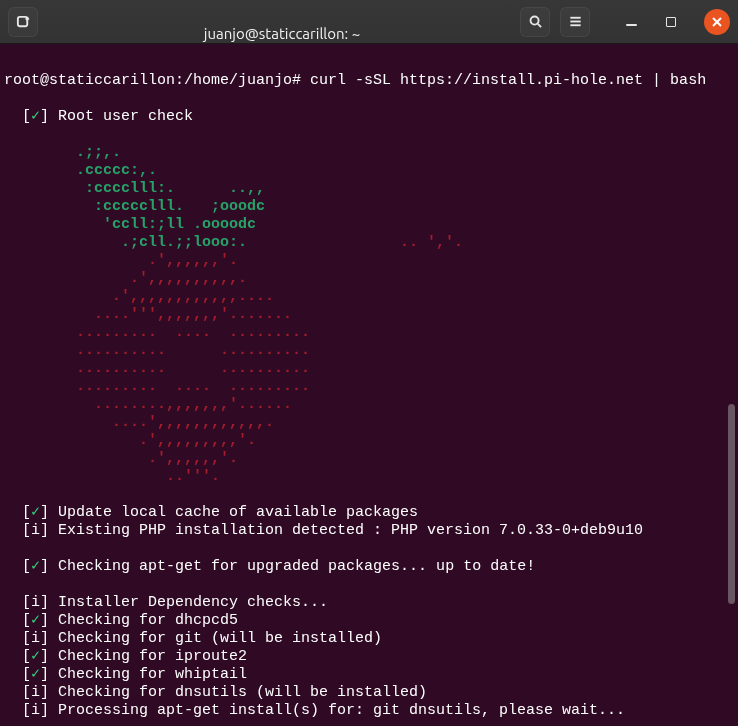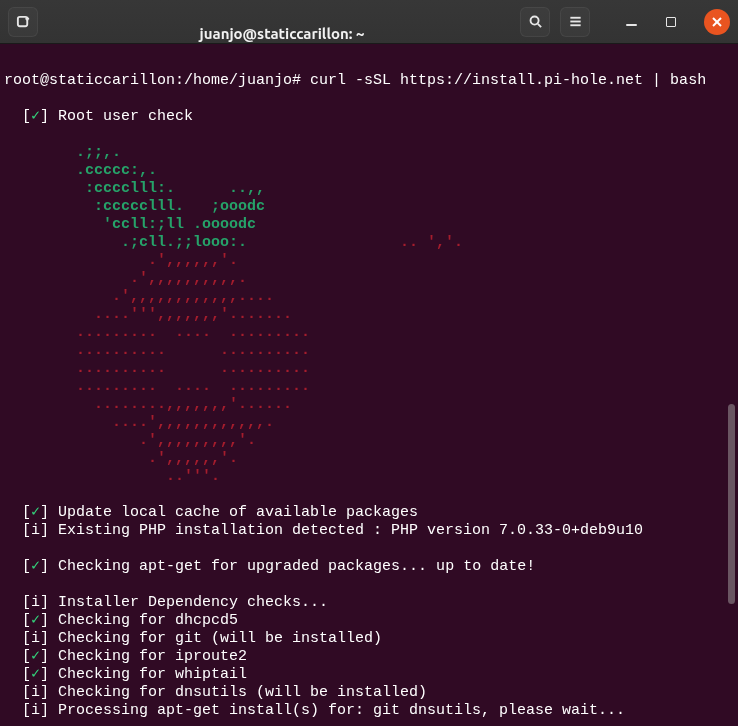--- a/index.html
+++ b/index.html
@@ -54,21 +54,21 @@
     .tb-btn.close svg {
       stroke: #fff;
       width: 12px;
       height: 12px;
     }
     .tb-title {
       flex: 1;
       text-align: center;
       color: #f2f2f2;
       font-family: Ubuntu, "Segoe UI", Arial, sans-serif;
-      font-weight: bold;
+      font-weight: normal;
       font-size: 15px;
       margin-top: 24px;
     }
     .tb-spacer-left {
       width: 0px;
     }
     .tb-right {
       display: flex;
       align-items: center;
       gap: 10px;

